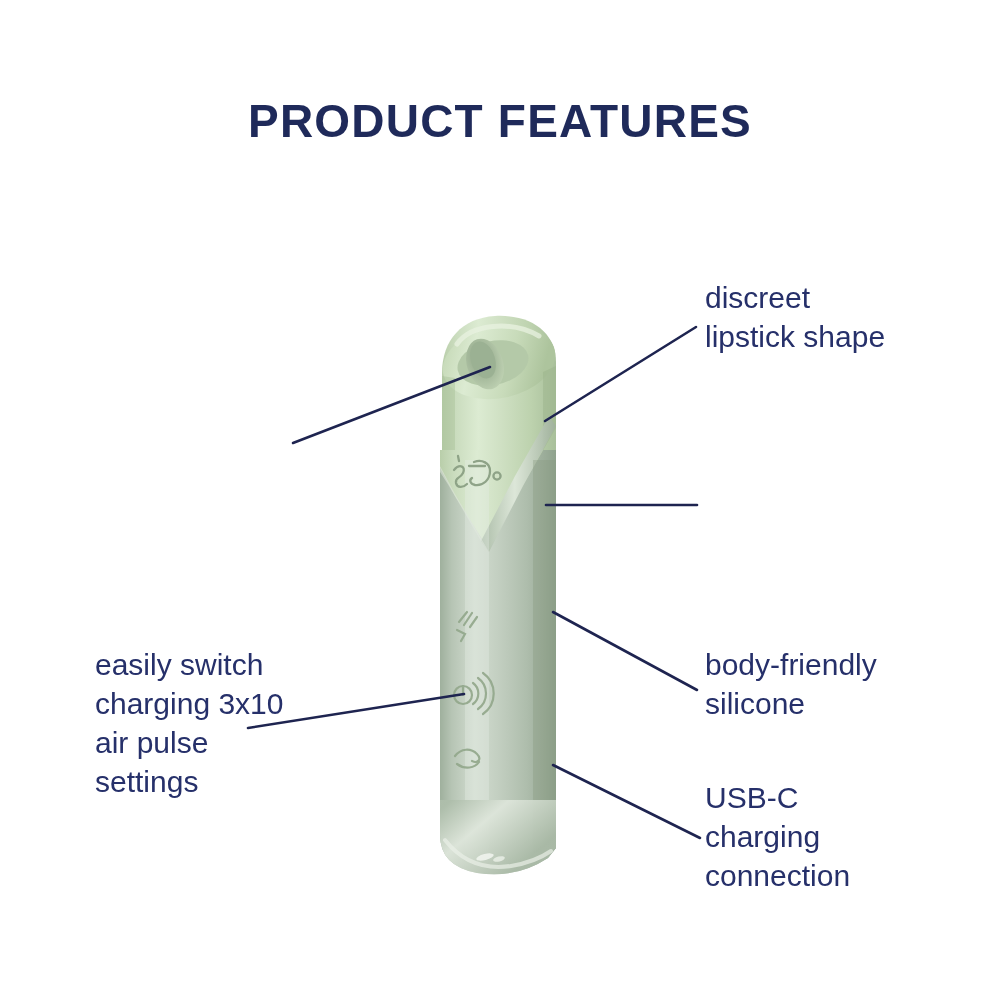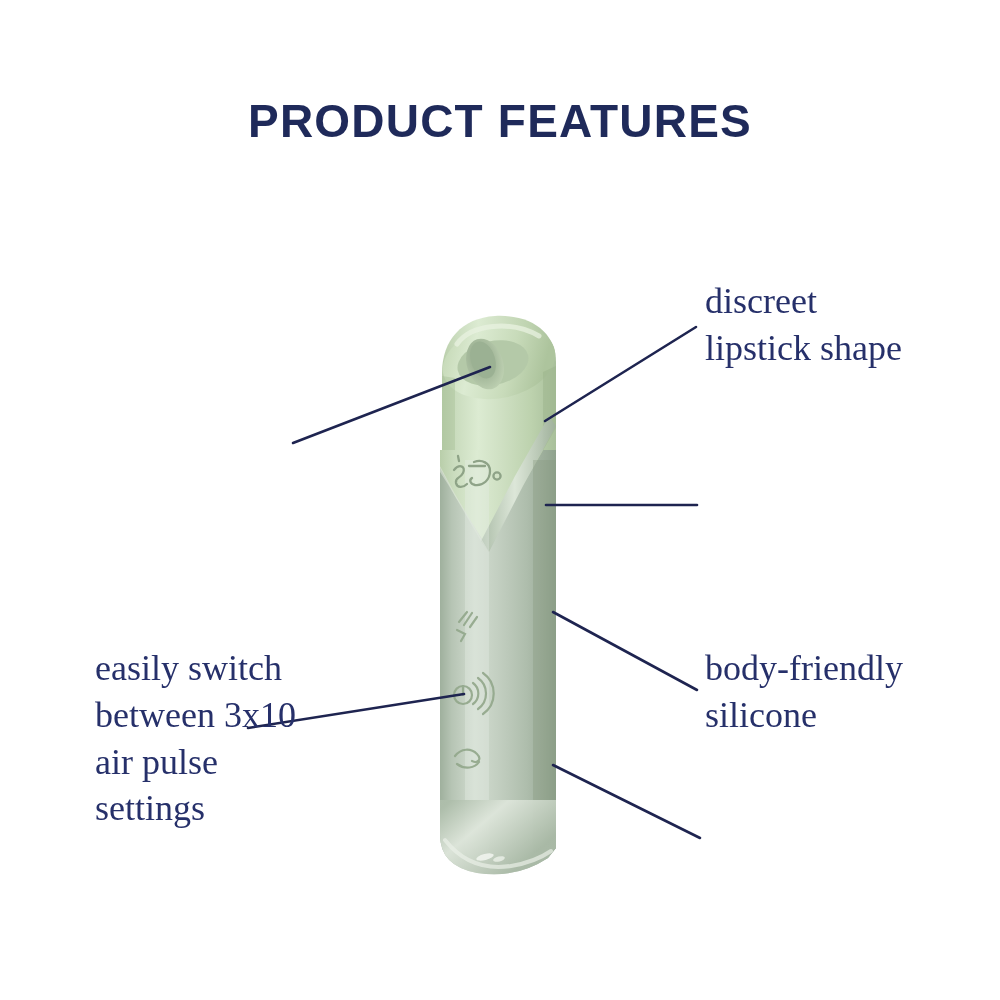--- a/index.html
+++ b/index.html
@@ -31,23 +31,23 @@
     font-weight: 700;
     letter-spacing: 1.2px;
     color: #1f2a5a;
     font-family: "Liberation Sans", sans-serif;
   }
 
   
   .callout {
     position: absolute;
     color: #26306a;
-    font-size: 36px;
+    font-size: 30px;
     line-height: 1.30;
-    font-family: Liberation Serif, serif;
+    font-family: Liberation Sans, sans-serif;
     white-space: pre-line;
     font-weight: 400;
   }
   .callout.left  { text-align: left; }
   .callout.right { text-align: left; }
 
   #callout-air-pulse   { left: 92px;  top: 333px; width: 250px; }
   #callout-switch      { left: 95px;  top: 645px; width: 240px; }
   #callout-discreet    { left: 705px; top: 278px; width: 260px; }
   #callout-quiet       { left: 705px; top: 418px; width: 260px; }
@@ -210,25 +210,28 @@
       <line x1="248" y1="728" x2="464" y2="694"></line>
       <line x1="545" y1="421" x2="696" y2="327"></line>
       <line x1="546" y1="505" x2="697" y2="505"></line>
       <line x1="553" y1="612" x2="697" y2="690"></line>
       <line x1="553" y1="765" x2="700" y2="838"></line>
     </g>
   </svg>
 
 
   <div id="callout-switch" class="callout left">easily switch
-between 3x10
+charging 3x10
 air pulse
 settings</div>
 
   <div id="callout-discreet" class="callout right">discreet
 lipstick shape</div>
 
 
   <div id="callout-silicone" class="callout right">body-friendly
 silicone</div>
 
+  <div id="callout-usbc" class="callout right">USB-C
+charging
+connection</div>
 
 </div>
 
 </body></html>

